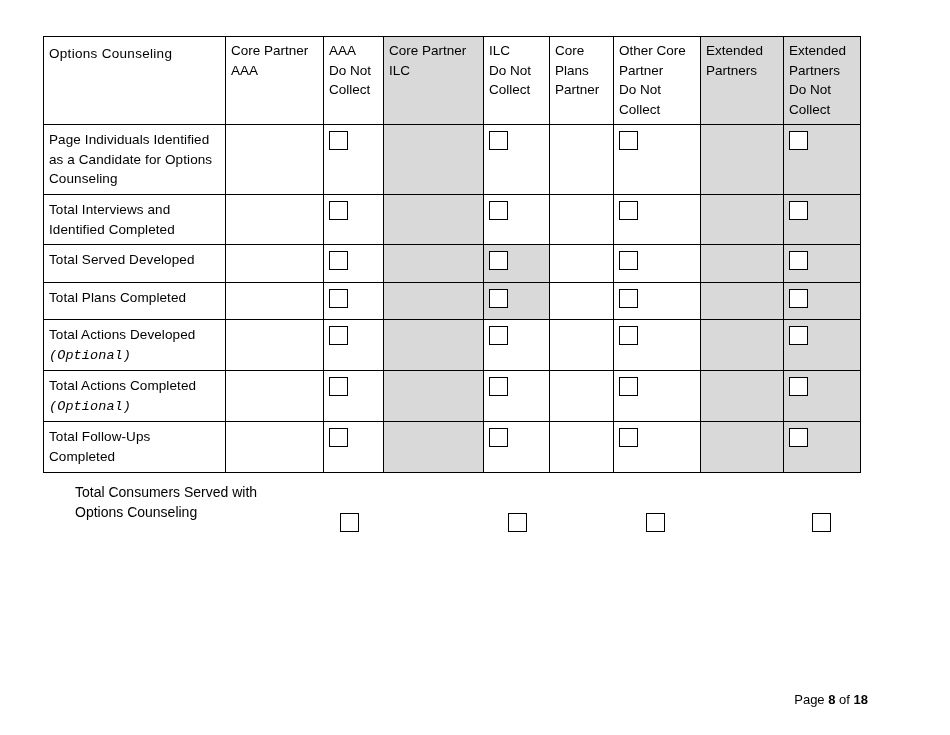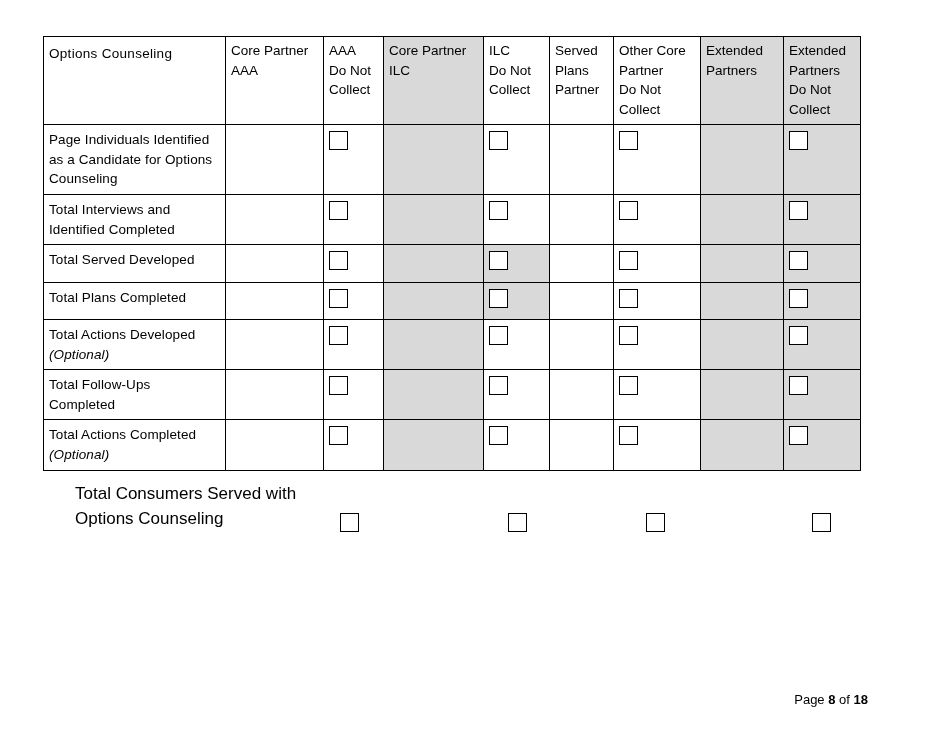--- a/index.html
+++ b/index.html
@@ -50,20 +50,21 @@
     background: #d9d9d9;
   }
   .rowlabel {
     font-size: 14px;
     line-height: 1.42;
     letter-spacing: 0.1px;
     padding-top: 5px !important;
   }
   .rowlabel .opt {
     font-style: italic;
+    font-family: Liberation Mono, monospace;
   }
   .cbcell {
     text-align: center;
   }
   .checkbox {
     display: inline-block;
     width: 19px;
     height: 19px;
     border: 1.5px solid #000000;
     background: #ffffff;
@@ -88,21 +89,21 @@
     left: 43px;
     top: 480px;
     width: 817px;
     height: 60px;
   }
   .total-label {
     position: absolute;
     left: 0px;
     top: 2px;
     width: 230px;
-    font-size: 17px;
+    font-size: 14px;
     line-height: 1.45;
     padding-left: 32px;
   }
   .total-cb {
     position: absolute;
     top: 33px;
     width: 19px;
     height: 19px;
     border: 1.5px solid #000000;
     background: #ffffff;
@@ -156,21 +157,21 @@
         <th class="shaded">
           <div>Core Partner</div>
           <div>ILC</div>
         </th>
         <th>
           <div>ILC</div>
           <div>Do Not</div>
           <div>Collect</div>
         </th>
         <th>
-          <div>Served</div>
+          <div>Core</div>
           <div>Plans</div>
           <div>Partner</div>
         </th>
         <th>
           <div>Other Core</div>
           <div>Partner</div>
           <div>Do Not</div>
           <div>Collect</div>
         </th>
         <th class="shaded">
@@ -235,32 +236,32 @@
           <td>&nbsp;</td>
           <td class=" cbcell"><span class="checkbox"></span></td>
           <td class="shaded">&nbsp;</td>
           <td class=" cbcell"><span class="checkbox"></span></td>
           <td>&nbsp;</td>
           <td class=" cbcell"><span class="checkbox"></span></td>
           <td class="shaded">&nbsp;</td>
           <td class="shaded cbcell"><span class="checkbox"></span></td>
         </tr>
         <tr>
+          <td class="rowlabel">Total Actions Completed <span class="opt">(Optional)</span></td>
+          <td>&nbsp;</td>
+          <td class=" cbcell"><span class="checkbox"></span></td>
+          <td class="shaded">&nbsp;</td>
+          <td class=" cbcell"><span class="checkbox"></span></td>
+          <td>&nbsp;</td>
+          <td class=" cbcell"><span class="checkbox"></span></td>
+          <td class="shaded">&nbsp;</td>
+          <td class="shaded cbcell"><span class="checkbox"></span></td>
+        </tr>
+        <tr>
           <td class="rowlabel">Total Follow-Ups Completed</td>
-          <td>&nbsp;</td>
-          <td class=" cbcell"><span class="checkbox"></span></td>
-          <td class="shaded">&nbsp;</td>
-          <td class=" cbcell"><span class="checkbox"></span></td>
-          <td>&nbsp;</td>
-          <td class=" cbcell"><span class="checkbox"></span></td>
-          <td class="shaded">&nbsp;</td>
-          <td class="shaded cbcell"><span class="checkbox"></span></td>
-        </tr>
-        <tr>
-          <td class="rowlabel">Total Actions Completed <span class="opt">(Optional)</span></td>
           <td>&nbsp;</td>
           <td class=" cbcell"><span class="checkbox"></span></td>
           <td class="shaded">&nbsp;</td>
           <td class=" cbcell"><span class="checkbox"></span></td>
           <td>&nbsp;</td>
           <td class=" cbcell"><span class="checkbox"></span></td>
           <td class="shaded">&nbsp;</td>
           <td class="shaded cbcell"><span class="checkbox"></span></td>
         </tr>
       </tbody>

